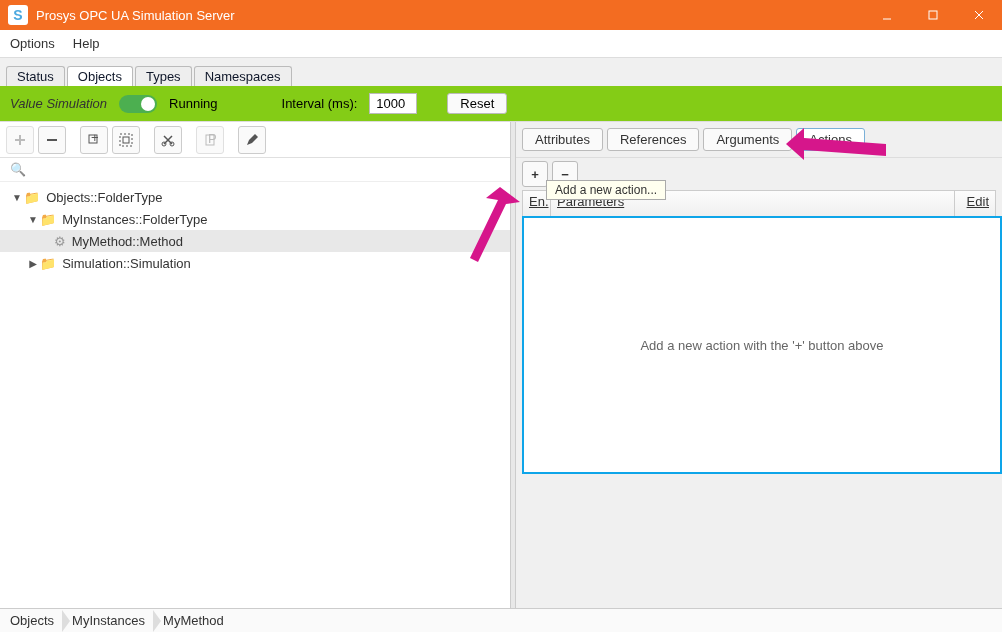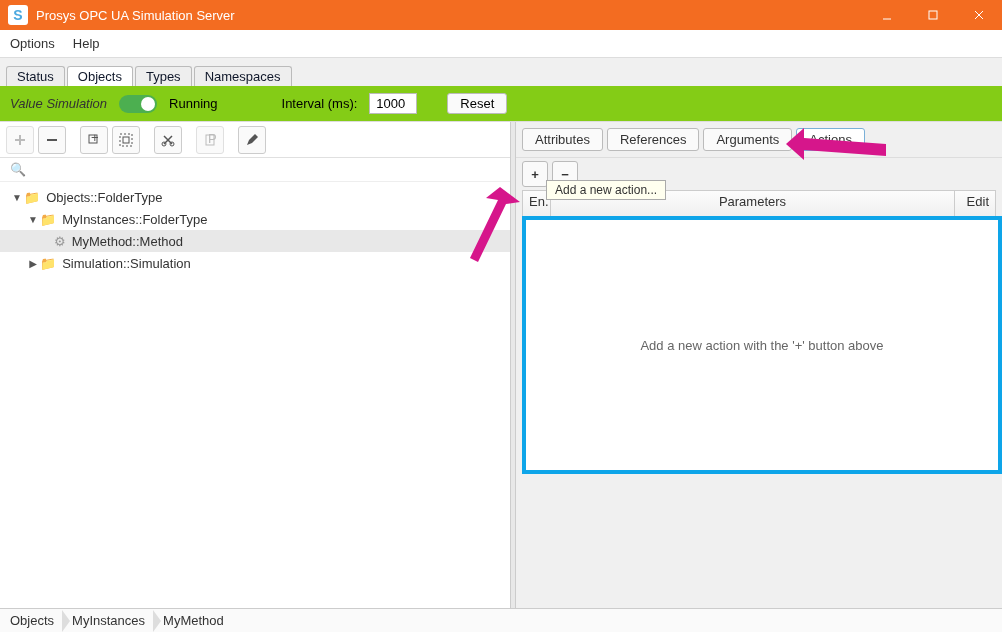--- a/index.html
+++ b/index.html
@@ -37,26 +37,26 @@
 .tree-row .folder-icon { color: #f7a93c; margin-right: 6px; }
 .tree-row .gear-icon { color: #999; margin-right: 6px; }
 .tree-spacer { display: inline-block; }
 .right-pane { flex: 1; display: flex; flex-direction: column; background: #f0f0f0; }
 .right-tabs { height: 36px; display: flex; align-items: center; padding: 4px 6px; gap: 4px; border-bottom: 1px solid #ddd; }
 .right-tabs .rtab { border: 1px solid #bbb; padding: 3px 12px; background: #fafafa; border-radius: 3px; color: #333; }
 .right-tabs .rtab.active { background: #fff; border-color: #7ab0d8; }
 .action-toolbar { height: 32px; display: flex; align-items: center; padding: 2px 6px; gap: 4px; position: relative; }
 .action-toolbar .abtn { width: 26px; height: 26px; display: flex; align-items: center; justify-content: center; border: 1px solid #bbb; border-radius: 3px; background: #fafafa; font-weight: bold; color: #333; }
 .action-table-head { height: 26px; display: flex; border: 1px solid #ccc; border-bottom: none; margin: 0 6px; background: linear-gradient(#fcfcfc,#f0f0f0); }
-.action-table-head .col { padding: 3px 6px; color: #333; border-right: 1px solid #ccc; }
+.action-table-head .col { padding: 3px 6px; color: #333; border-right: 1px solid #ccc; text-decoration: underline; }
 .action-table-head .col:last-child { border-right: none; }
 .col-en { width: 28px; }
-.col-param { flex: 1; text-align: center; }
+.col-param { flex: 1; text-align: left; }
 .col-edit { width: 40px; text-align: right; }
-.action-body { flex: 0 0 258px; margin: 0 0 6px 6px; background: #fff; border: 4px solid #0ea5e9; display: flex; align-items: center; justify-content: center; color: #666; }
+.action-body { flex: 0 0 258px; margin: 0 0 6px 6px; background: #fff; border: 2px solid #0ea5e9; display: flex; align-items: center; justify-content: center; color: #666; }
 .splitter { width: 6px; background: #e8e8e8; border-left: 1px solid #ccc; border-right: 1px solid #ccc; }
 .breadcrumb-bar { height: 24px; display: flex; align-items: center; border-top: 1px solid #ccc; background: #fafafa; }
 .crumb { padding: 0 8px 0 10px; height: 22px; line-height: 22px; color: #333; position: relative; }
 .crumb::after { content: ""; position: absolute; right: -8px; top: 0; width: 0; height: 0; border-top: 11px solid transparent; border-bottom: 11px solid transparent; border-left: 8px solid #ddd; }
 .crumb.last::after { display: none; }
 .tooltip { position: absolute; left: 30px; top: 22px; background: #ffffef; border: 1px solid #aaa; padding: 2px 8px; color: #333; font-size: 12px; white-space: nowrap; z-index: 10; }
 
 
 .arrow { position: absolute; z-index: 50; pointer-events: none; }
 .arrow svg path, .arrow svg polygon { fill: #d6168b; }

